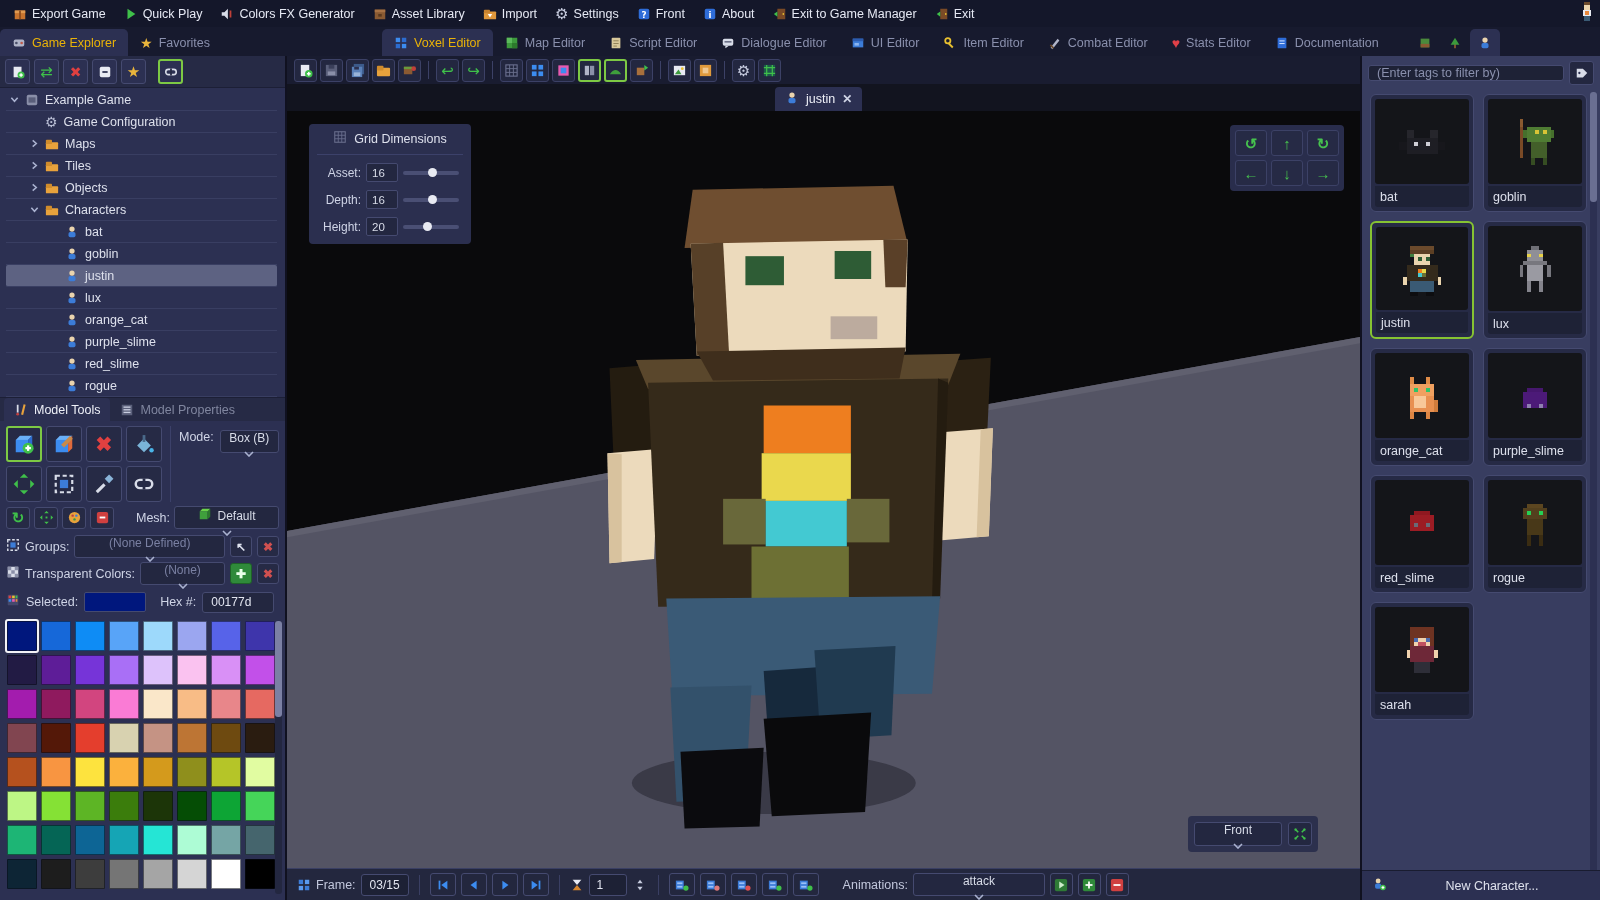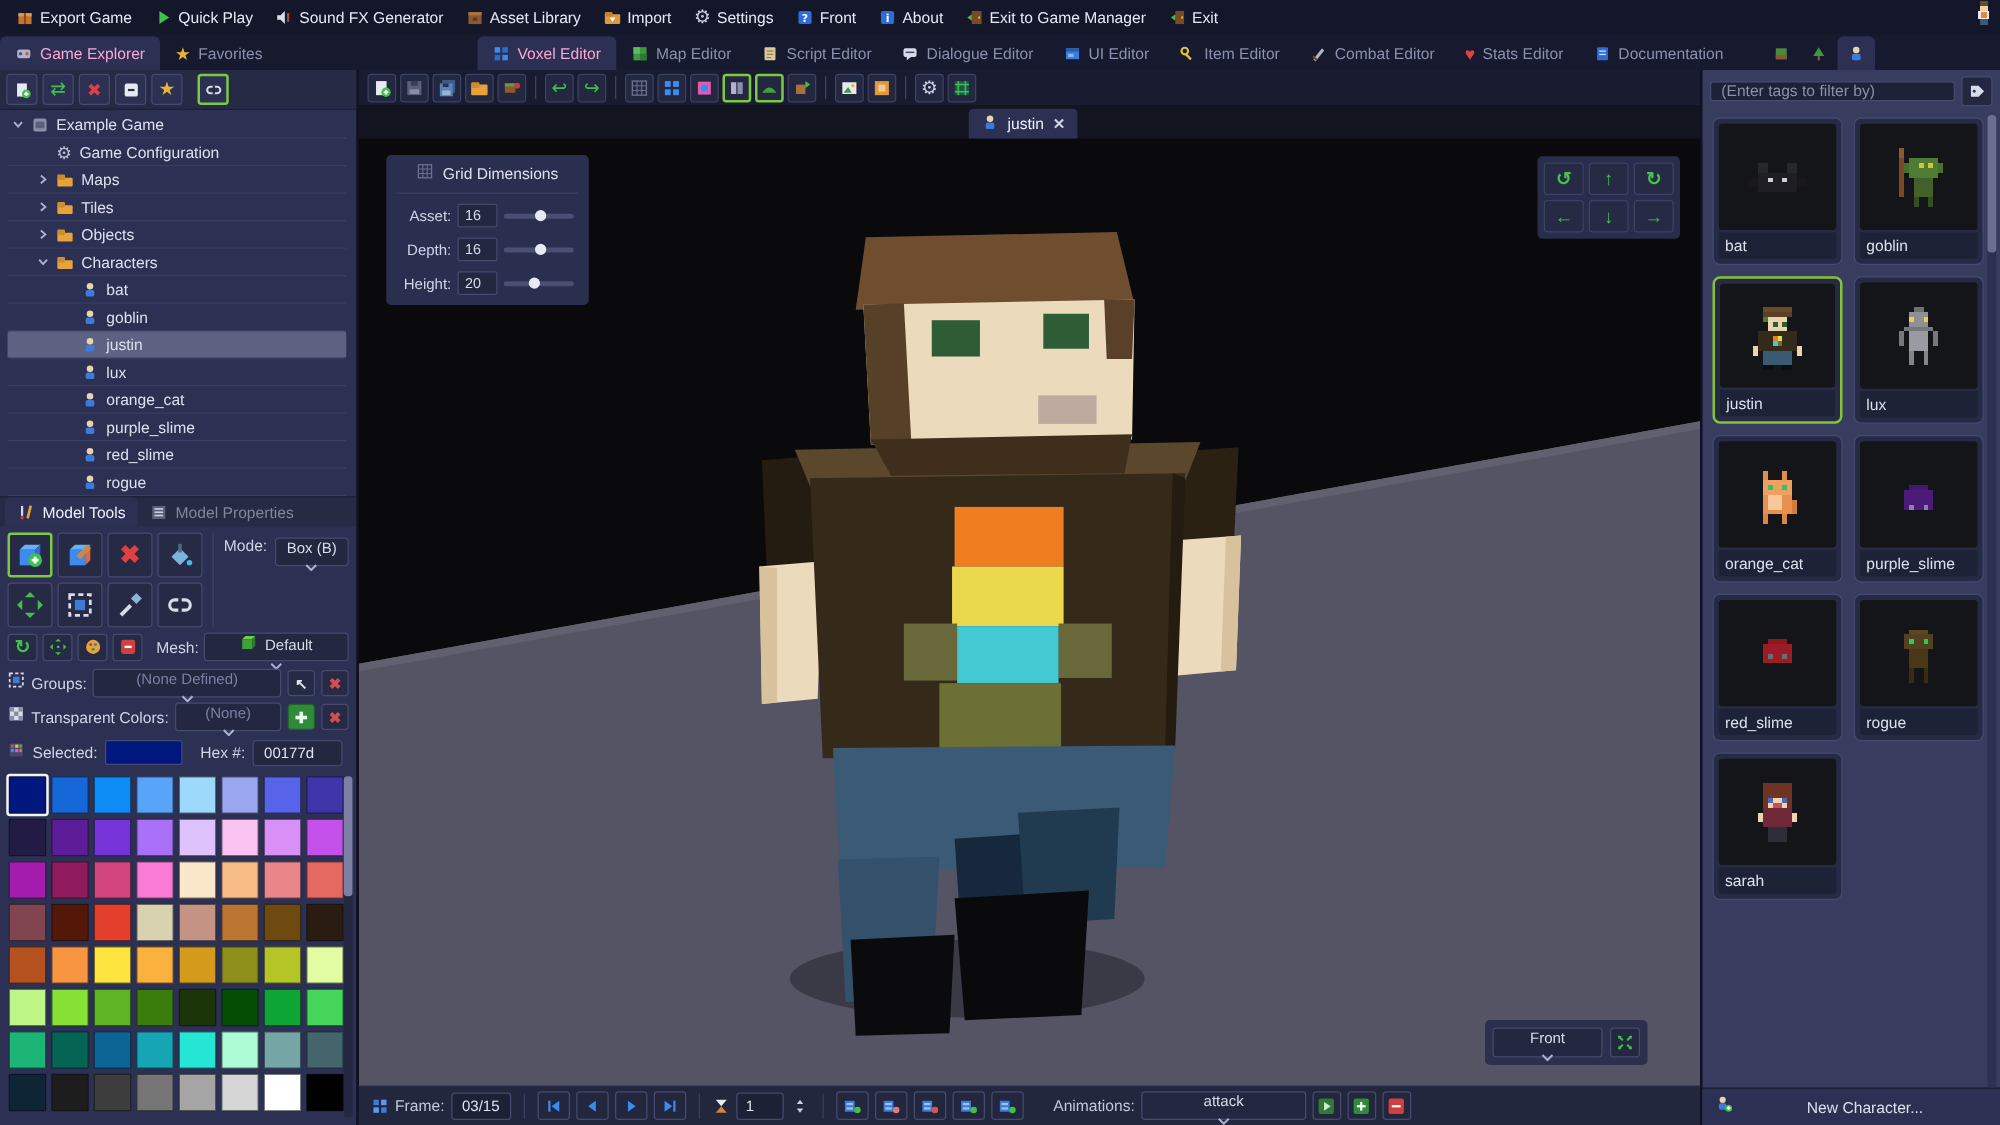--- a/index.html
+++ b/index.html
@@ -13,21 +13,21 @@
   #menubar { height:27px; display:flex; align-items:center; background:#14172a; padding:0 4px; }
   .menu-item { display:flex; align-items:center; gap:5px; padding:0 9px; height:100%;
     font-size:12.5px; color:#e6e9f4; cursor:default; white-space:nowrap; }
   #menubar-spacer { flex:1; }
   #corner-sprite svg { width:18px; height:22px; }
 
   
   #tabbar { height:29px; background:#171a2e; display:flex; align-items:flex-end; }
   .tab { display:flex; align-items:center; gap:6px; padding:0 12px; height:27px;
     font-size:12.5px; color:#8a90ad; border-radius:5px 5px 0 0; white-space:nowrap; }
-  .tab.active { background:#2c3052; color:#f9a8d4;margin-top:32px; }
+  .tab.active { background:#2c3052; color:#eab308;margin-top:32px; }
   .tabspacer { flex:1; }
   .icon-tab { width:30px; height:27px; display:flex; align-items:center; justify-content:center;
     border-radius:5px 5px 0 0; }
   .icon-tab.active { background:#2c3052; }
 
   
   #main { display:flex; height:844px; }
 
   
   #left { width:287px; background:#2c3052; display:flex; flex-direction:column;
@@ -195,21 +195,21 @@
       </span>
       <span>Quick Play</span>
     </div>
     <div class="menu-item">
       <span class="ic">
         <svg viewBox="0 0 16 16">
           <polygon points="2,6 5,6 9,2 9,14 5,10 2,10" fill="#d8dce8"></polygon>
           <rect x="11" y="4" width="2" height="8" fill="#c04038"></rect>
         </svg>
       </span>
-      <span>Sound FX Generator</span>
+      <span>Colors FX Generator</span>
     </div>
     <div class="menu-item">
       <span class="ic">
         <svg viewBox="0 0 16 16">
           <rect x="2" y="3" width="12" height="11" fill="#8a5a32"></rect>
           <rect x="2" y="3" width="12" height="3" fill="#a87244"></rect>
           <rect x="6" y="8" width="4" height="3" fill="#5c3a1e"></rect>
         </svg>
       </span>
       <span>Asset Library</span>
@@ -757,21 +757,21 @@
           </div>
           <div class="sbtn">
             <span class="ic">
               <svg viewBox="0 0 16 16">
                 <rect x="2" y="2" width="12" height="12" rx="2" fill="#d04040"></rect>
                 <rect x="5" y="7" width="6" height="2" fill="#fff"></rect>
               </svg>
             </span>
           </div>
         </div>
-      <span class="flabel" style="margin-left:7px">Mesh:</span>
+      <span class="flabel" style="margin-left:18px">Mesh:</span>
       <div class="sel-box" style="flex:1">
         <span style="display:flex;align-items:center;gap:6px">
             <span id="mesh-icon-slot"><svg style="width:14px;height:14px" viewBox="0 0 16 16">
                 <polygon points="2,5 5,2 14,2 11,5" fill="#6ad24a"></polygon>
                 <rect x="2" y="5" width="9" height="9" fill="#3fa03c"></rect>
                 <polygon points="11,5 14,2 14,11 11,14" fill="#2c7a2c"></polygon>
               </svg></span>
           <span class="val">Default</span>
           </span>
         <span class="caret">

